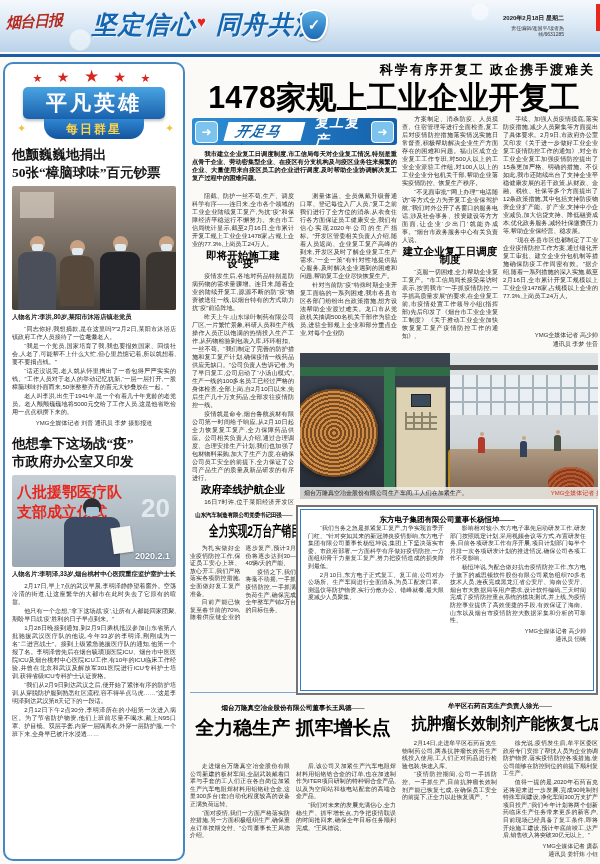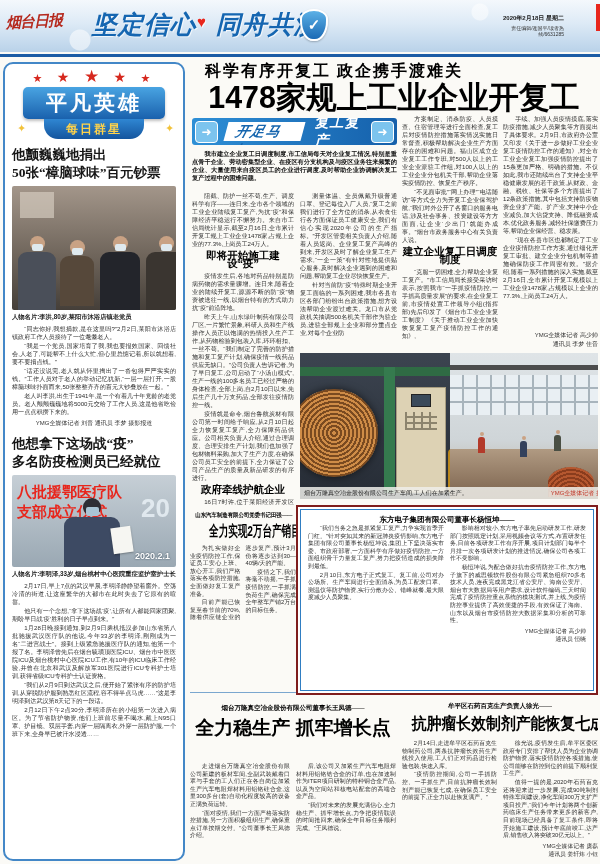--- a/index.html
+++ b/index.html
@@ -67,22 +67,22 @@
   .ovl-date{position:absolute;right:6px;bottom:6px;color:#fff;font-weight:bold;font-size:9px;z-index:3;
     text-shadow:0 0 2px #345;}
   .fig2{position:absolute;left:52px;bottom:0;width:56px;z-index:2;}
   .fig2 .fhead{width:18px;height:18px;background:#2e2e34;}
   .fig2 .fhead:after{background:#a9c4d4;width:13px;height:9px;left:2.5px;}
   .fig2 .fbody{height:50px;background:#3d4a63;}
   .paper{position:absolute;right:-12px;bottom:14px;width:20px;height:26px;background:#f6f6f2;
     transform:rotate(-8deg);box-shadow:0 1px 2px rgba(0,0,0,.3);z-index:2;}
 
   
-  .kicker{left:205px;top:61px;width:390px;text-align:left;font-family:"Liberation Serif",serif;
-    font-weight:bold;font-size:16px;letter-spacing:2px;color:#000;}
+  .kicker{left:205px;top:61px;width:390px;text-align:right;font-family:"Liberation Serif",serif;
+    font-weight:bold;font-size:13px;letter-spacing:2px;color:#000;}
   .headline{left:188px;top:77px;width:412px;text-align:center;font-weight:900;font-size:31px;
     color:#000;white-space:nowrap;transform:scaleX(.98);transform-origin:center;letter-spacing:0;}
   .mribbon{left:192px;top:118px;width:205px;height:27px;display:flex;align-items:center;
     background:linear-gradient(90deg,#2e8fd6,#1560ab);border-radius:3px;overflow:hidden;}
   .arrbox{width:21px;height:20px;background:#7cc4ee;border:1.5px solid #fff;border-radius:4px;
     color:#fff;font-size:12px;display:flex;align-items:center;justify-content:center;flex:0 0 auto;}
   .arrbox.l{margin-left:3px;} .arrbox.r{margin-left:auto;margin-right:3px;}
   .rb-left{transform:skewX(-15deg);background:#fff;height:19px;line-height:19px;padding:0 10px;
     margin-left:8px;color:#1565ae;font-weight:900;font-style:italic;font-size:14px;letter-spacing:1px;}
   .rb-right{color:#fff;font-weight:900;font-style:italic;font-size:14px;margin-left:12px;letter-spacing:1px;}
@@ -138,21 +138,21 @@
   .acol{flex:1;font-size:5.9px;line-height:7.6px;text-align:justify;color:#2e2e2e;overflow:hidden;}
   .art-byline{text-align:right;font-size:5.8px;line-height:8px;color:#333;margin-top:2px;}
 
   .art-a{left:190px;top:508px;width:106px;height:182px;}
   .art-a .art-kicker{font-size:6px;transform:scaleX(.9);transform-origin:center;margin-top:3px;}
   .art-a .art-head{font-size:15px;transform:scaleX(.64);transform-origin:center;margin:2px 0 4px 0;}
   .art-a .abody{font-size:5.9px;line-height:7.6px;text-align:justify;color:#2e2e2e;
     column-count:2;column-gap:5px;height:146px;overflow:hidden;}
   .hr-a{left:190px;top:692px;width:106px;height:1px;background:#7aa7cf;}
 
-  .redbox{left:296px;top:505px;width:302px;height:190px;border:2px solid #7f1d1d;padding:2px;background:#fff;}
+  .redbox{left:296px;top:505px;width:302px;height:190px;border:2px solid #737373;padding:2px;background:#fff;}
   .bluebox{border:1px solid #2f7dc2;height:100%;box-sizing:border-box;padding:4px 7px;overflow:hidden;}
   .art-b .art-kicker{font-size:7.5px;margin-top:1px;}
   .art-b .art-head{font-size:20px;margin:2px 0 5px 0;}
   .art-b .acol{height:128px;}
 
   .art-c{left:190px;top:702px;width:206px;height:160px;}
   .art-c .art-kicker{font-size:6.5px;margin-top:2px;}
   .art-c .art-head{font-size:19px;margin:2px 0 22px 0;}
   .art-c .acol{height:112px;}
 
@@ -223,21 +223,21 @@
     <div class="side-body b1">
         <p class="para">“同志你好,我想捐款,是在这里吗?”2月2日,莱阳市沐浴店镇政府工作人员接待了一位耄耋老人。</p>
         <p class="para">“我是一个党员,国家培育了我,我也要报效国家、回馈社会,人老了,可能帮不上什么大忙,但心里总惦记着,所以就想着,要不要捐点钱。”</p>
         <p class="para">“话还没说完,老人就从怀里掏出了一沓包得严严实实的钱。”工作人员对于老人的举动记忆犹新,“一层一层打开,一股樟脑球味扑面而来,50张整整齐齐的百元大钞叠放在一起。”</p>
         <p class="para">老人叫李洪,出生于1941年,是一个有着几十年党龄的老党员。老人颤颤巍巍地将5000元交给了工作人员,这是他省吃俭用一点点积攒下来的。</p>
       </div>
     <div class="side-byline">YMG全媒体记者 刘晋 通讯员 李梦 摄影报道</div>
 
     <div class="side-h">
       <div>他想拿下这场战“疫”</div>
-      <div>多名防疫检测员已经就位</div>
+      <div>市政府办公室又印发</div>
     </div>
     <div class="photo2">
       <div class="bg20">20</div>
       <div class="ovl">
         <div>八批援鄂医疗队</div>
         <div>支部成立仪式</div>
       </div>
       <div class="fig2">
         <div class="fhead"></div>
           <div class="fbody"></div>

